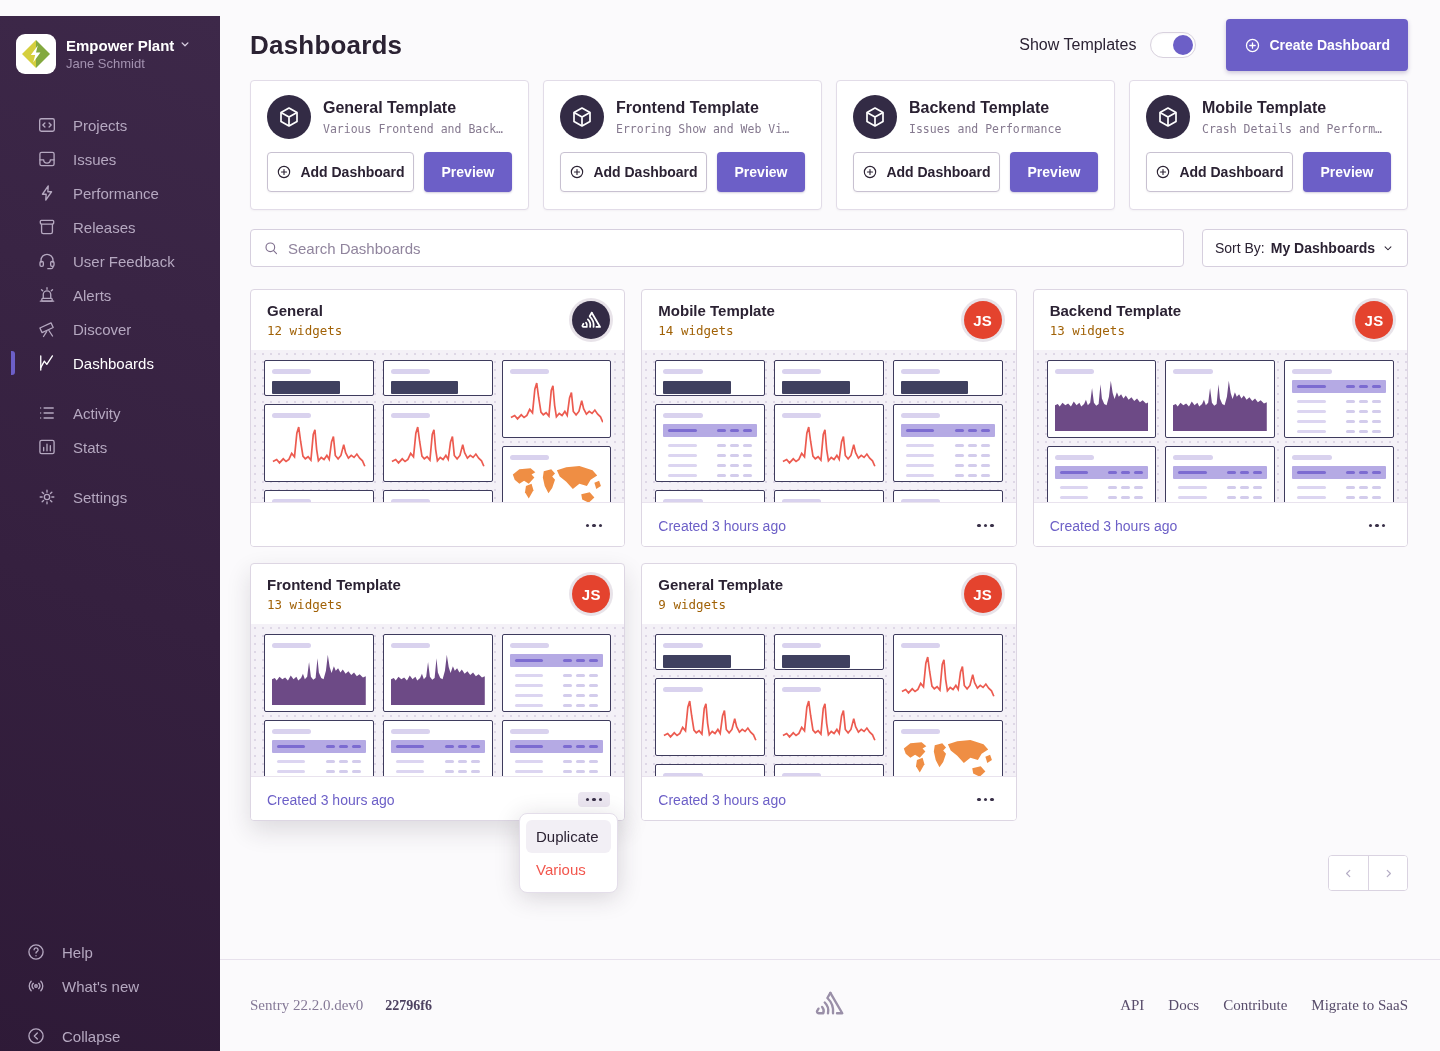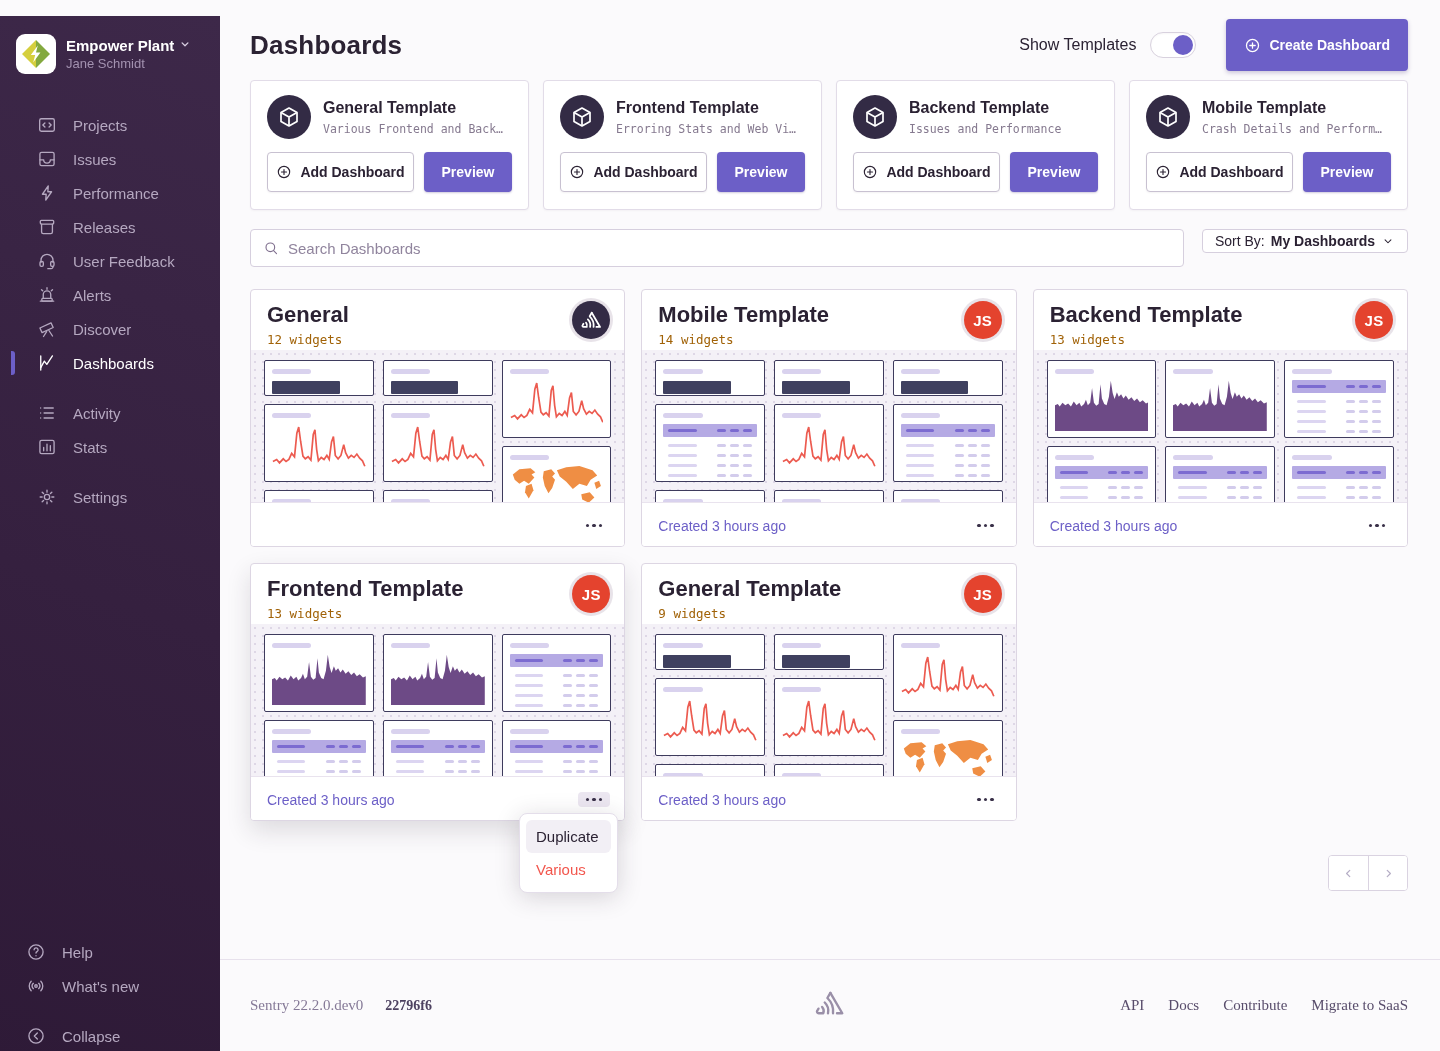--- a/index.html
+++ b/index.html
@@ -57,30 +57,30 @@
   .btn-outline svg { width:16px; height:16px; stroke:#2B2233; fill:none; stroke-width:1.7; stroke-linecap:round; }
   .btn-preview { width:88px; height:40px; background:#6C5FC7; border:0; border-radius:4px; color:#fff; font-family:"Liberation Sans",sans-serif;
     font-size:14px; font-weight:bold; cursor:pointer; box-shadow:0 1px 2px rgba(64,45,116,.25); }
 
   
   .filter-row { display:flex; gap:18px; margin-top:19px; }
   .searchbox { flex:1; height:38px; background:#fff; border:1px solid #D6CFDE; border-radius:4px; display:flex; align-items:center; padding:0 12px; gap:9px; }
   .searchbox svg { width:16px; height:16px; stroke:#80708F; fill:none; stroke-width:1.7; stroke-linecap:round; }
   .searchbox input { flex:1; border:0; outline:0; font-family:"Liberation Sans",sans-serif; font-size:15px; color:#2B2233; background:transparent; }
   .searchbox input::placeholder { color:#90849D; }
-  .sortbtn { width:206px; height:24px; background:#fff; border:1px solid #D6CFDE; border-radius:4px; display:flex; align-items:center; justify-content:center; gap:6px; font-size:14px; color:#2B2233; cursor:pointer; }
+  .sortbtn { width:206px; height:38px; background:#fff; border:1px solid #D6CFDE; border-radius:4px; display:flex; align-items:center; justify-content:center; gap:6px; font-size:14px; color:#2B2233; cursor:pointer; }
   .sortbtn b { font-weight:bold; }
   .sortbtn svg { width:14px; height:14px; stroke:#2B2233; fill:none; stroke-width:1.8; stroke-linecap:round; stroke-linejoin:round; }
 
   
   .dash-grid { display:grid; grid-template-columns:repeat(3,1fr); gap:16px; margin-top:22px; }
   .dcard { background:#fff; border:1px solid #DDD6E3; border-radius:4px; height:258px; overflow:hidden; position:relative; }
   .dcard.raised { box-shadow:0 10px 24px rgba(43,34,51,.14); }
   .dhead { height:60px; padding:12px 16px 0 16px; position:relative; }
-  .dtitle { font-size:22px; font-weight:bold; color:#2B2233; }
+  .dtitle { font-size:15px; font-weight:bold; color:#2B2233; }
   .dcount { font-family:"DejaVu Sans Mono", monospace; font-size:12.5px; color:#a16207; margin-top:4px; }
   .avatar { position:absolute; right:14px; top:11px; width:38px; height:38px; border-radius:50%; display:flex; align-items:center; justify-content:center;
     font-size:15px; font-weight:bold; color:#fff; box-shadow:0 0 0 3px rgba(205,192,206,.45); }
   .avatar.js { background:#E4432E; letter-spacing:.3px; }
   .avatar.sentry { background:#332B45; }
   .avatar.sentry svg { width:21px; height:21px; stroke:#fff; fill:none; stroke-width:2; stroke-linecap:round; stroke-linejoin:round; }
   .dpreview { height:152px; background:#F4F1F7; background-image:radial-gradient(#DED7E6 1px, transparent 1.2px); background-size:8px 8px;
     padding:10px 13px; overflow:hidden; display:grid; grid-template-columns:repeat(3,1fr); gap:9px; align-items:start; }
   .pcol { display:flex; flex-direction:column; gap:8px; min-width:0; }
   .tile { background:#fff; border:1.5px solid #3E3B5D; border-radius:2px; padding:6px 7px; flex:none; overflow:hidden; }
@@ -347,21 +347,21 @@
           <div class="tcard">
             <div class="tcard-top">
               <span class="tcube">
                 <svg viewBox="0 0 24 24">
                   <path d="M12 3l8 4.6v8.8L12 21l-8-4.6V7.6z"></path>
                   <path d="M12 12l8-4.6M12 12 4 7.4M12 12v9"></path>
                 </svg>
               </span>
               <div class="tmeta">
                 <div class="ttitle">Frontend Template</div>
-                <div class="tsub">Erroring Stats and Web Vi…</div>
+                <div class="tsub">Erroring Show and Web Vi…</div>
               </div>
             </div>
             <div class="tbtns">
               <button class="btn-outline">
                 <span style="display:flex">
                   <svg viewBox="0 0 24 24">
                     <circle cx="12" cy="12" r="8.5"></circle>
                     <path d="M12 8.2v7.6M8.2 12h7.6"></path>
                   </svg>
                 </span>

